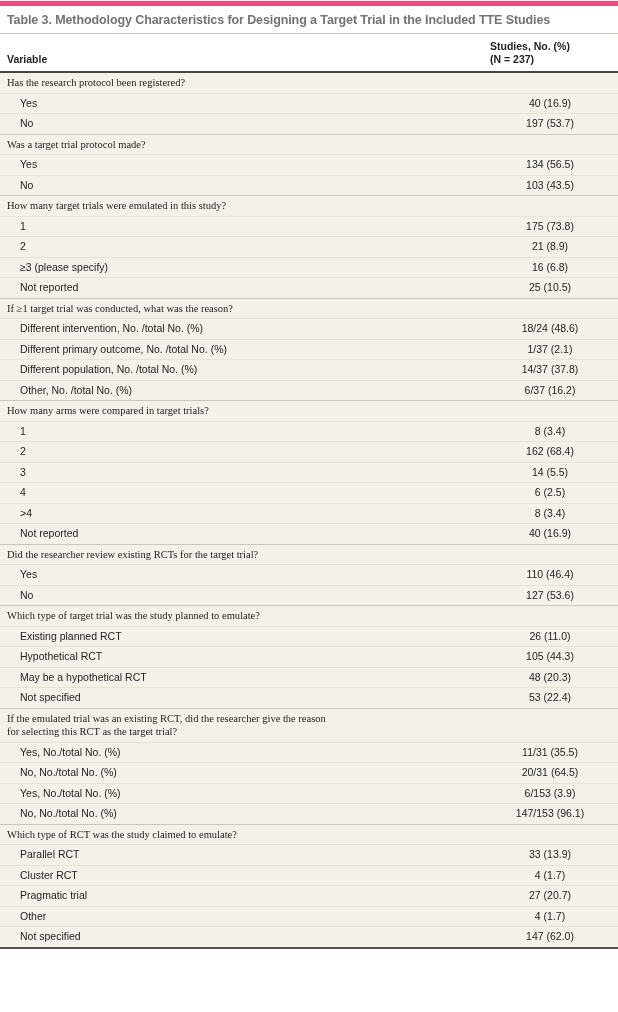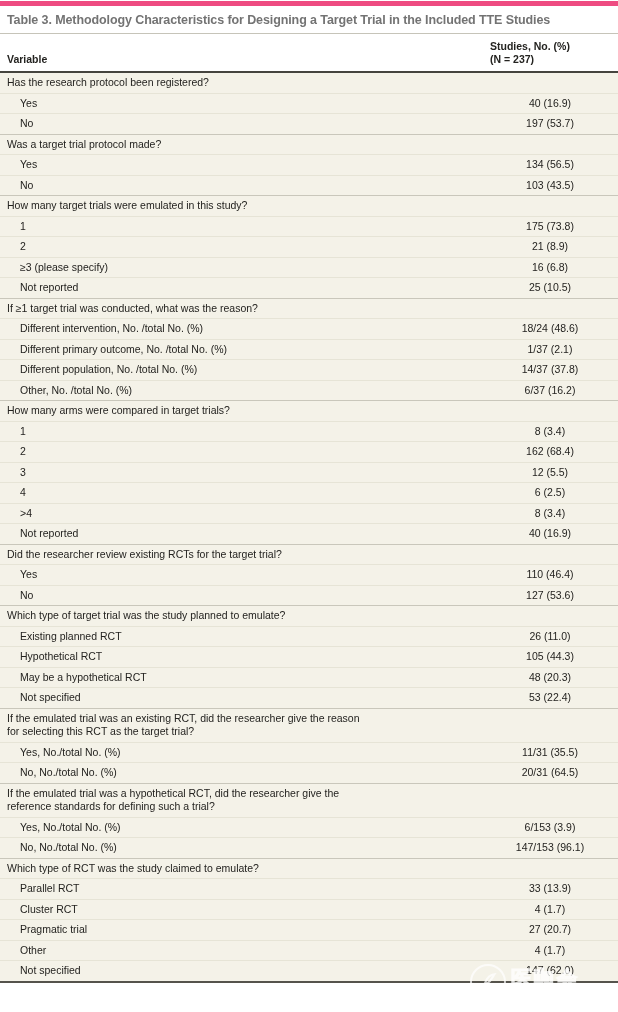--- a/index.html
+++ b/index.html
@@ -47,20 +47,21 @@
     border-top:1px solid var(--row-divider);
     font-size:10.5px;
     line-height:13.5px;
   }
   .row.section{border-top:1px solid var(--section-divider);}
   .row.section.first{border-top:none;}
   .tbl{border-bottom:2px solid #55534c;}
   .slabel{
     grid-column:1 / -1;
     white-space:pre-line;
+    font-family:Liberation Serif, serif;
   }
   .label{padding-left:13px;}
   .value{padding-left:0;text-align:center;}
   
   .watermark{
     position:absolute;
     right:2px;bottom:6px;
     width:146px;height:48px;
     display:flex;align-items:center;
     pointer-events:none;
@@ -168,21 +169,21 @@
     <div class="row data">
       <div class="label">1</div>
       <div class="value">8 (3.4)</div>
     </div>
     <div class="row data">
       <div class="label">2</div>
       <div class="value">162 (68.4)</div>
     </div>
     <div class="row data">
       <div class="label">3</div>
-      <div class="value">12 (5.5)</div>
+      <div class="value">14 (5.5)</div>
     </div>
     <div class="row data">
       <div class="label">4</div>
       <div class="value">6 (2.5)</div>
     </div>
     <div class="row data">
       <div class="label">&gt;4</div>
       <div class="value">8 (3.4)</div>
     </div>
     <div class="row data">
@@ -223,24 +224,20 @@
       <div class="slabel">If the emulated trial was an existing RCT, did the researcher give the reason
 for selecting this RCT as the target trial?</div>
     </div>
     <div class="row data">
       <div class="label">Yes, No./total No. (%)</div>
       <div class="value">11/31 (35.5)</div>
     </div>
     <div class="row data">
       <div class="label">No, No./total No. (%)</div>
       <div class="value">20/31 (64.5)</div>
-    </div>
-    <div class="row section">
-      <div class="slabel">If the emulated trial was a hypothetical RCT, did the researcher give the
-reference standards for defining such a trial?</div>
     </div>
     <div class="row data">
       <div class="label">Yes, No./total No. (%)</div>
       <div class="value">6/153 (3.9)</div>
     </div>
     <div class="row data">
       <div class="label">No, No./total No. (%)</div>
       <div class="value">147/153 (96.1)</div>
     </div>
     <div class="row section">

